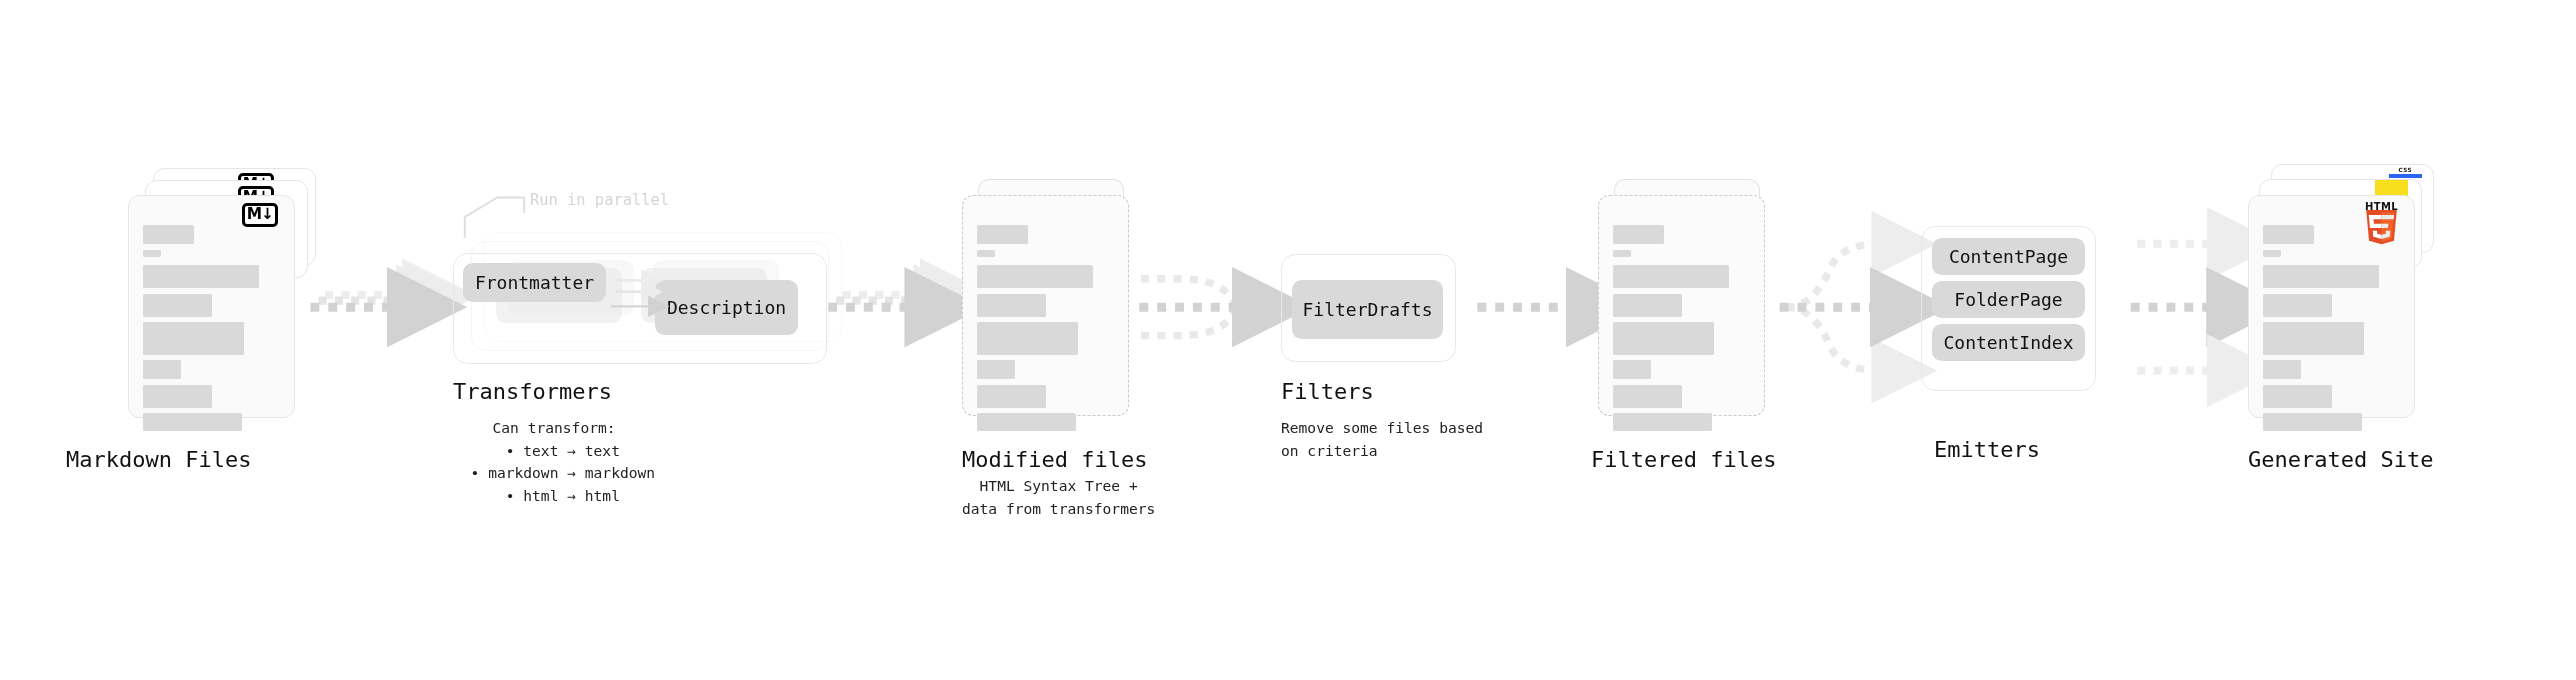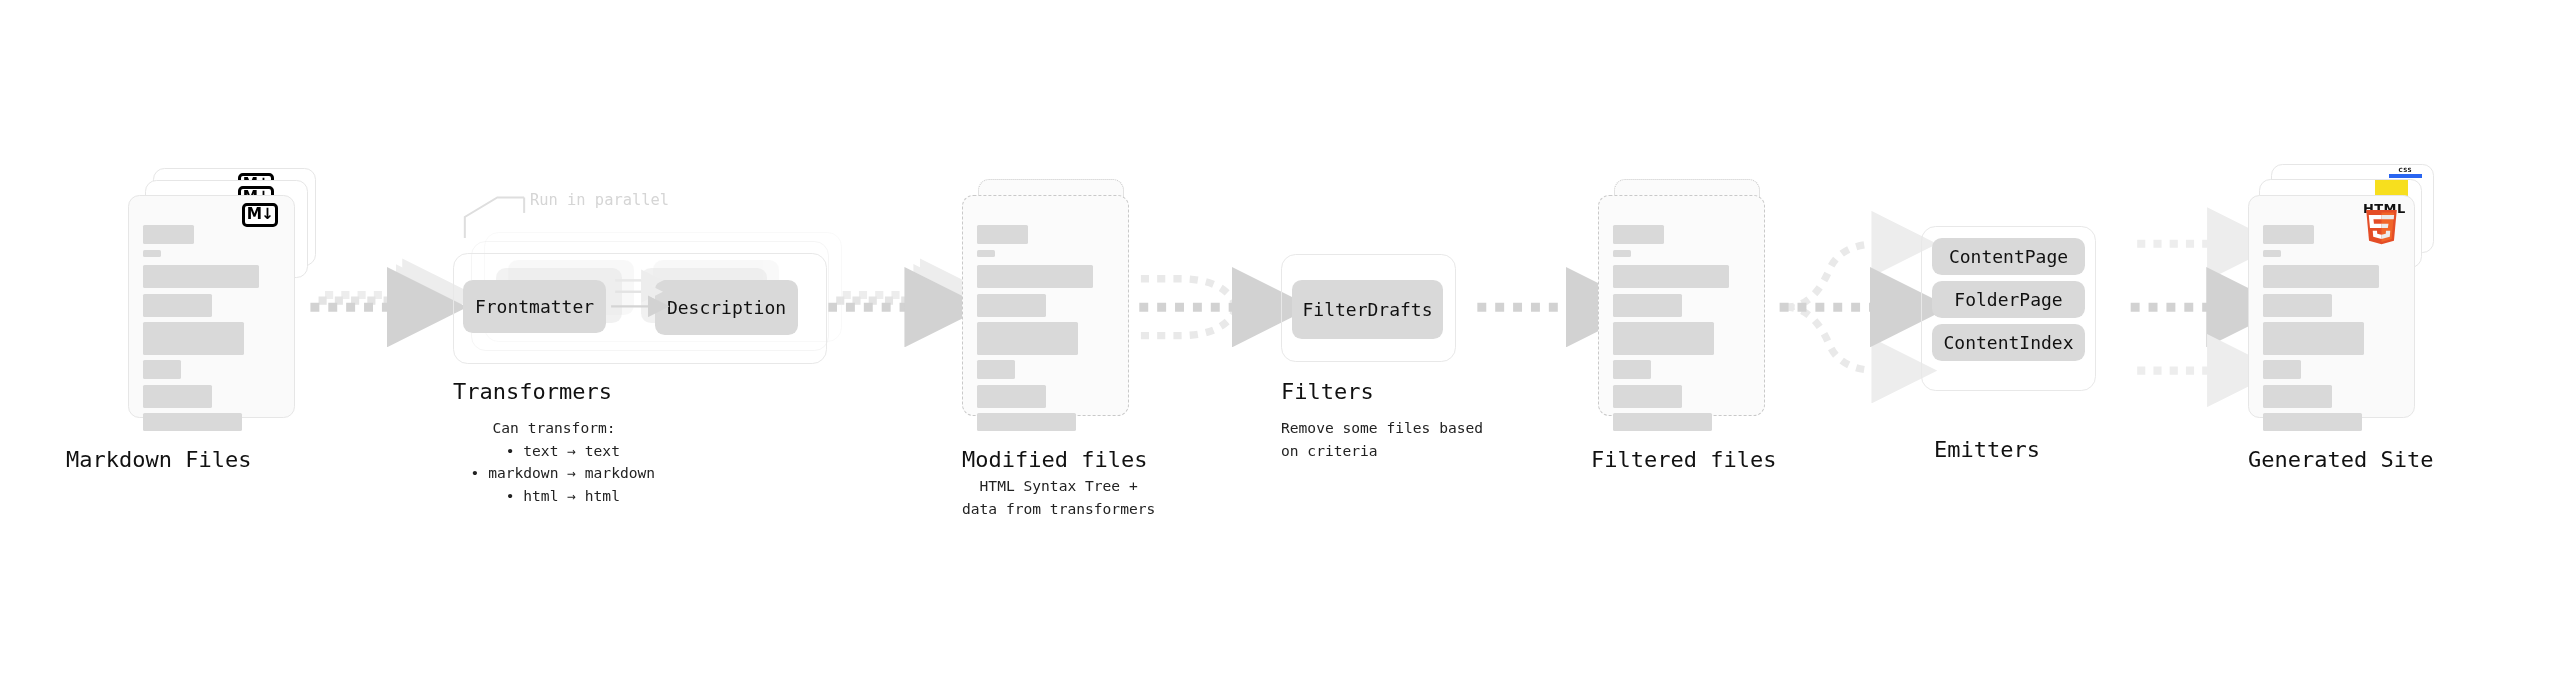--- a/index.html
+++ b/index.html
@@ -34,21 +34,21 @@
     font-weight:bold;font-size:15.4px;line-height:1;letter-spacing:-0.8px;
     color:#000;
   }
   .mdbadge.ghost{opacity:1;}
 
   
   .html5{position:absolute;width:37px;height:42px;}
   .html5 .h5label{
     position:absolute;top:0;left:0;width:37px;text-align:center;
     font-family:"DejaVu Sans","Liberation Sans",sans-serif;
-    font-weight:bold;font-size:13px;letter-spacing:0.4px;color:#111;
+    font-weight:bold;font-size:10px;letter-spacing:0.4px;color:#111;
   }
   .csslogo{position:absolute;width:32.5px;height:11.4px;}
   .csslogo .t{
     position:absolute;top:0;left:0;width:32.5px;text-align:center;
     font-family:"DejaVu Sans","Liberation Sans",sans-serif;
     font-weight:bold;font-size:5.7px;color:#111;letter-spacing:0.4px;
   }
   .csslogo .u{position:absolute;bottom:0;left:0;width:32.5px;height:4.1px;background:#2965f1;}
   .jslogo{position:absolute;width:32.5px;height:21px;background:#f7df1e;}
 
@@ -151,21 +151,21 @@
 
     <div class="gbox faded2" style="left:484px;top:232px;width:358px;height:110px;"></div>
     <div class="pill faded2" style="left:508px;top:260px;width:126px;height:55px;">x</div>
     <div class="pill faded2" style="left:653px;top:260px;width:126px;height:55px;">x</div>
 
     <div class="gbox faded" style="left:471px;top:241px;width:358px;height:110px;"></div>
     <div class="pill faded" style="left:496px;top:268px;width:126px;height:55px;">x</div>
     <div class="pill faded" style="left:641px;top:268px;width:126px;height:55px;">x</div>
 
     <div class="gbox" style="left:453px;top:253px;width:374px;height:111px;"></div>
-    <div class="pill" style="left:463px;top:280px;width:143px;height:53px;">Frontmatter</div>
+    <div class="pill" style="left:463px;top:263px;width:143px;height:39px;">Frontmatter</div>
     <div class="pill" style="left:655px;top:280px;width:143px;height:55px;">Description</div>
 
     <svg class="ov" viewBox="0 0 3170 838">
       <g>
         <line x1="757" y1="345" x2="792" y2="345" stroke="#e8e8e8" stroke-width="3" marker-end="url(#hdl)"></line>
         <line x1="757" y1="359" x2="792" y2="359" stroke="#e3e3e3" stroke-width="3" marker-end="url(#hdl)"></line>
         <line x1="752" y1="377" x2="800" y2="377" stroke="#d4d4d4" stroke-width="3" marker-end="url(#hd)"></line>
       </g>
 
       <g>

